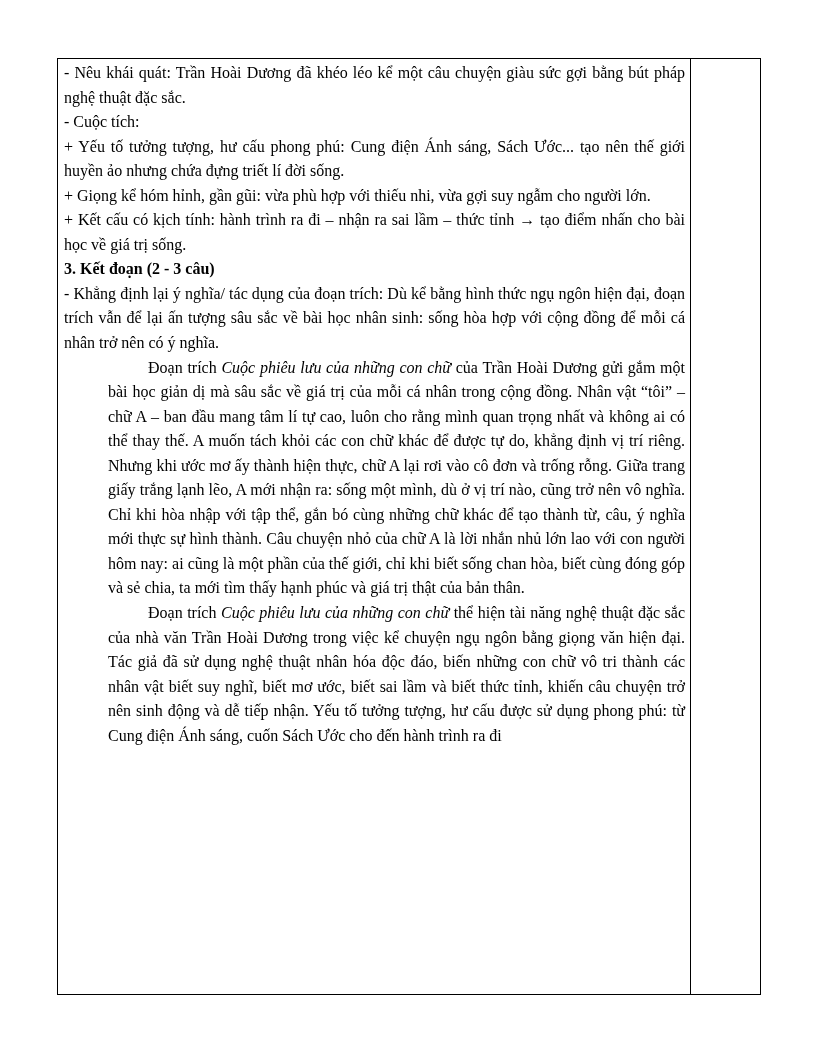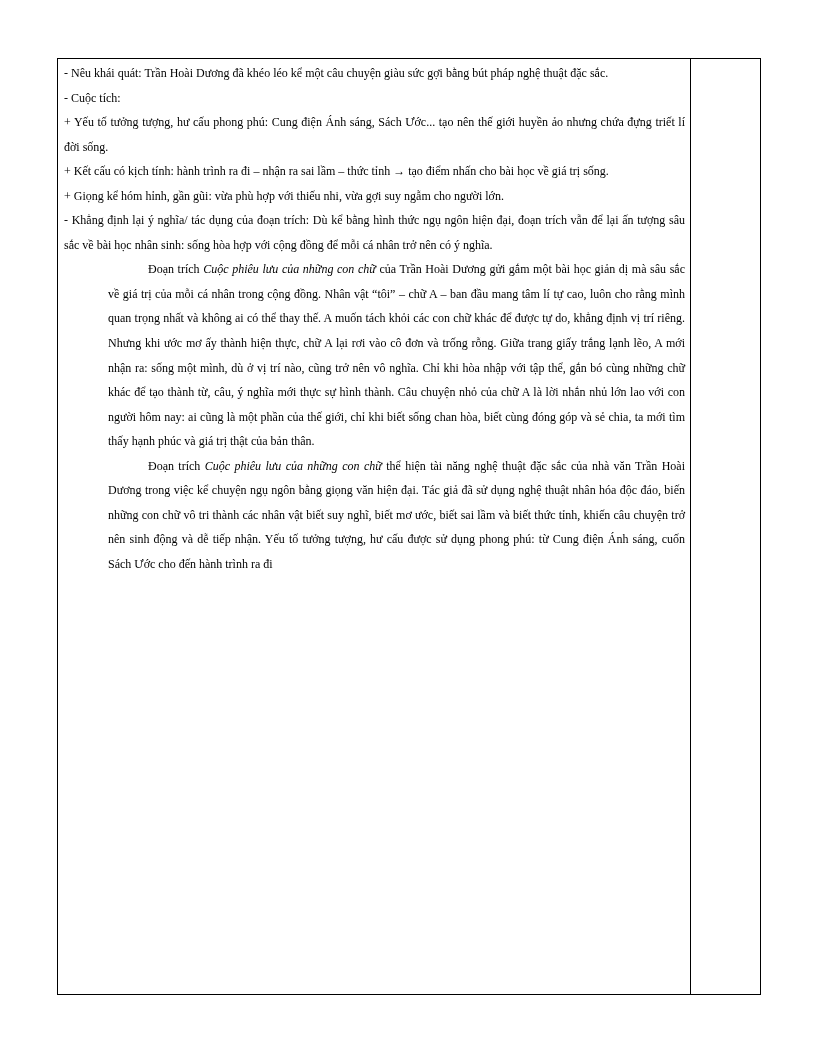--- a/index.html
+++ b/index.html
@@ -24,21 +24,21 @@
     height: 937px;
     box-sizing: border-box;
     border: 1.6px solid #000000;
     display: flex;
   }
   .main-cell {
     box-sizing: border-box;
     width: 633px;
     border-right: 1.6px solid #000000;
     padding: 2px 5px 0 6px;
-    font-size: 12px;
+    font-size: 16px;
     line-height: 24.55px;
     text-align: justify;
     overflow: hidden;
   }
   .side-cell {
     flex: 1;
   }
   p.doc-par {
     margin: 0;
     padding: 0;
@@ -52,21 +52,22 @@
 </style>
 </head>
 <body>
 
 <div class="page">
   <div class="doc-table">
     <div class="main-cell" id="doc-body">
         <p class="doc-par"><span class="">- Nêu khái quát: Trần Hoài Dương đã khéo léo kể một câu chuyện giàu sức gợi bằng bút pháp nghệ thuật đặc sắc.</span></p>
         <p class="doc-par"><span class="">- Cuộc tích:</span></p>
         <p class="doc-par"><span class="">+ Yếu tố tưởng tượng, hư cấu phong phú: Cung điện Ánh sáng, Sách Ước... tạo nên thế giới huyền ảo nhưng chứa đựng triết lí đời sống.</span></p>
+        <p class="doc-par"><span class="">+ Giọng kể hóm hỉnh, gần gũi: vừa phù hợp với thiếu nhi, vừa gợi suy ngẫm cho người lớn.</span></p>
         <p class="doc-par"><span class="">+ Kết cấu có kịch tính: hành trình ra đi – nhận ra sai lầm – thức tỉnh → tạo điểm nhấn cho bài học về giá trị sống.</span></p>
-        <p class="doc-par"><span class="">+ Giọng kể hóm hỉnh, gần gũi: vừa phù hợp với thiếu nhi, vừa gợi suy ngẫm cho người lớn.</span></p>
+        <p class="doc-par"><span class="run-b ">3. Kết đoạn (2 - 3 câu)</span></p>
         <p class="doc-par"><span class="">- Khẳng định lại ý nghĩa/ tác dụng của đoạn trích: Dù kể bằng hình thức ngụ ngôn hiện đại, đoạn trích vẫn để lại ấn tượng sâu sắc về bài học nhân sinh: sống hòa hợp với cộng đồng để mỗi cá nhân trở nên có ý nghĩa.</span></p>
         <p class="doc-par indent"><span class="">Đoạn trích </span><span class="run-i">Cuộc phiêu lưu của những con chữ</span><span class=""> của Trần Hoài Dương gửi gắm một bài học giản dị mà sâu sắc về giá trị của mỗi cá nhân trong cộng đồng. Nhân vật “tôi” – chữ A – ban đầu mang tâm lí tự cao, luôn cho rằng mình quan trọng nhất và không ai có thể thay thế. A muốn tách khỏi các con chữ khác để được tự do, khẳng định vị trí riêng. Nhưng khi ước mơ ấy thành hiện thực, chữ A lại rơi vào cô đơn và trống rỗng. Giữa trang giấy trắng lạnh lẽo, A mới nhận ra: sống một mình, dù ở vị trí nào, cũng trở nên vô nghĩa. Chỉ khi hòa nhập với tập thể, gắn bó cùng những chữ khác để tạo thành từ, câu, ý nghĩa mới thực sự hình thành. Câu chuyện nhỏ của chữ A là lời nhắn nhủ lớn lao với con người hôm nay: ai cũng là một phần của thế giới, chỉ khi biết sống chan hòa, biết cùng đóng góp và sẻ chia, ta mới tìm thấy hạnh phúc và giá trị thật của bản thân.</span></p>
         <p class="doc-par indent"><span class="">Đoạn trích </span><span class="run-i">Cuộc phiêu lưu của những con chữ</span><span class=""> thể hiện tài năng nghệ thuật đặc sắc của nhà văn Trần Hoài Dương trong việc kể chuyện ngụ ngôn bằng giọng văn hiện đại. Tác giả đã sử dụng nghệ thuật nhân hóa độc đáo, biến những con chữ vô tri thành các nhân vật biết suy nghĩ, biết mơ ước, biết sai lầm và biết thức tỉnh, khiến câu chuyện trở nên sinh động và dễ tiếp nhận. Yếu tố tưởng tượng, hư cấu được sử dụng phong phú: từ Cung điện Ánh sáng, cuốn Sách Ước cho đến hành trình ra đi</span></p>
       </div>
     <div class="side-cell"></div>
   </div>
 </div>
 
 </body></html>

